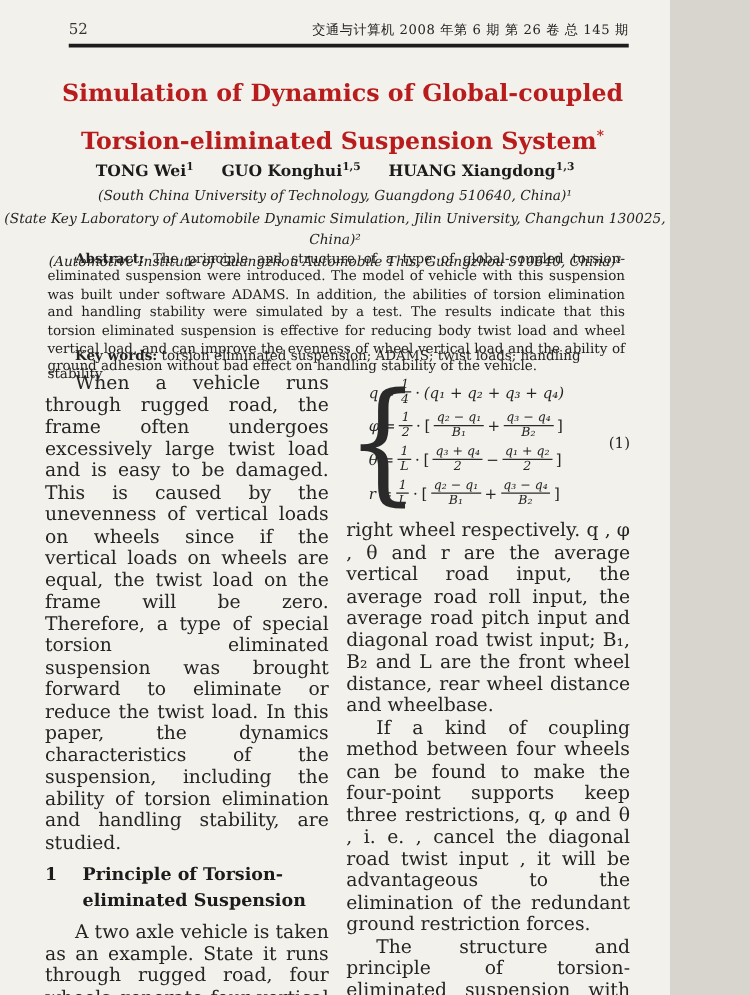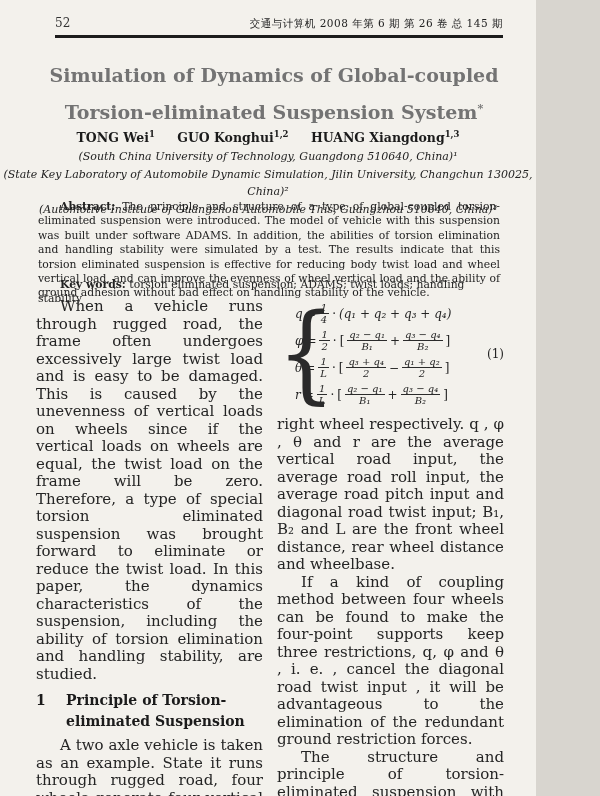--- a/index.html
+++ b/index.html
@@ -7,21 +7,21 @@
     width:536px;height:796px;position:relative;overflow:hidden;
     background:#f3f1ec;color:#222;box-sizing:border-box;
     font-family:"DejaVu Serif","DejaVu Sans",serif;
   }
   
   .header{position:absolute;left:55px;right:33px;top:16px;display:flex;justify-content:space-between;align-items:baseline;}
   .page-num{font-size:12px;color:#333;}
   .journal-info{font-size:10.5px;color:#222;letter-spacing:.5px;}
   .header-rule{position:absolute;left:55px;right:33px;top:35px;height:3px;background:#1c1c1c;}
   
-  .title{position:absolute;top:58px;left:12px;right:0;margin:0;text-align:center;font-size:19px;font-weight:bold;line-height:34px;color:#737373;}
+  .title{position:absolute;top:58px;left:12px;right:0;margin:0;text-align:center;font-size:19px;font-weight:bold;line-height:34px;color:#b91c1c;}
   .title sup{font-size:11px;}
   .authors{position:absolute;top:129px;left:0;right:0;text-align:center;font-size:12.5px;font-weight:bold;color:#1b1b1b;}
   .author{margin:0 9px;white-space:nowrap;}
   .author sup{font-size:8.5px;font-weight:bold;}
   .affiliations{position:absolute;top:148px;left:0;right:0;text-align:center;font-style:italic;font-size:11px;line-height:17.5px;color:#222;}
   
   .abstract{position:absolute;top:200px;left:38px;right:36px;font-size:10.8px;line-height:14.4px;text-align:justify;text-indent:22px;color:#222;}
   .keywords{position:absolute;top:278px;left:38px;right:36px;font-size:10.8px;line-height:14.4px;text-indent:22px;color:#222;}
   .bold{font-weight:bold;}
   
@@ -60,21 +60,21 @@
   </div>
   <div class="header-rule"></div>
 
   <h1 class="title">
     <span>Simulation of Dynamics of Global-coupled</span><br>
     <span>Torsion-eliminated Suspension System</span><sup>*</sup>
   </h1>
 
   <div class="authors">
     <span class="author"><span>TONG Wei</span><sup>1</sup></span>
-    <span class="author"><span>GUO Konghui</span><sup>1,2</sup></span>
+    <span class="author"><span>GUO Konghui</span><sup>1,5</sup></span>
     <span class="author"><span>HUANG Xiangdong</span><sup>1,3</sup></span>
   </div>
 
   <div class="affiliations">
     <div>(South China University of Technology, Guangdong 510640, China)¹</div>
     <div>(State Key Laboratory of Automobile Dynamic Simulation, Jilin University, Changchun 130025, China)²</div>
     <div>(Automotive Institute of Guangzhou Automobile This, Guangzhou 510640, China)³</div>
   </div>
 
   <div class="abstract">

